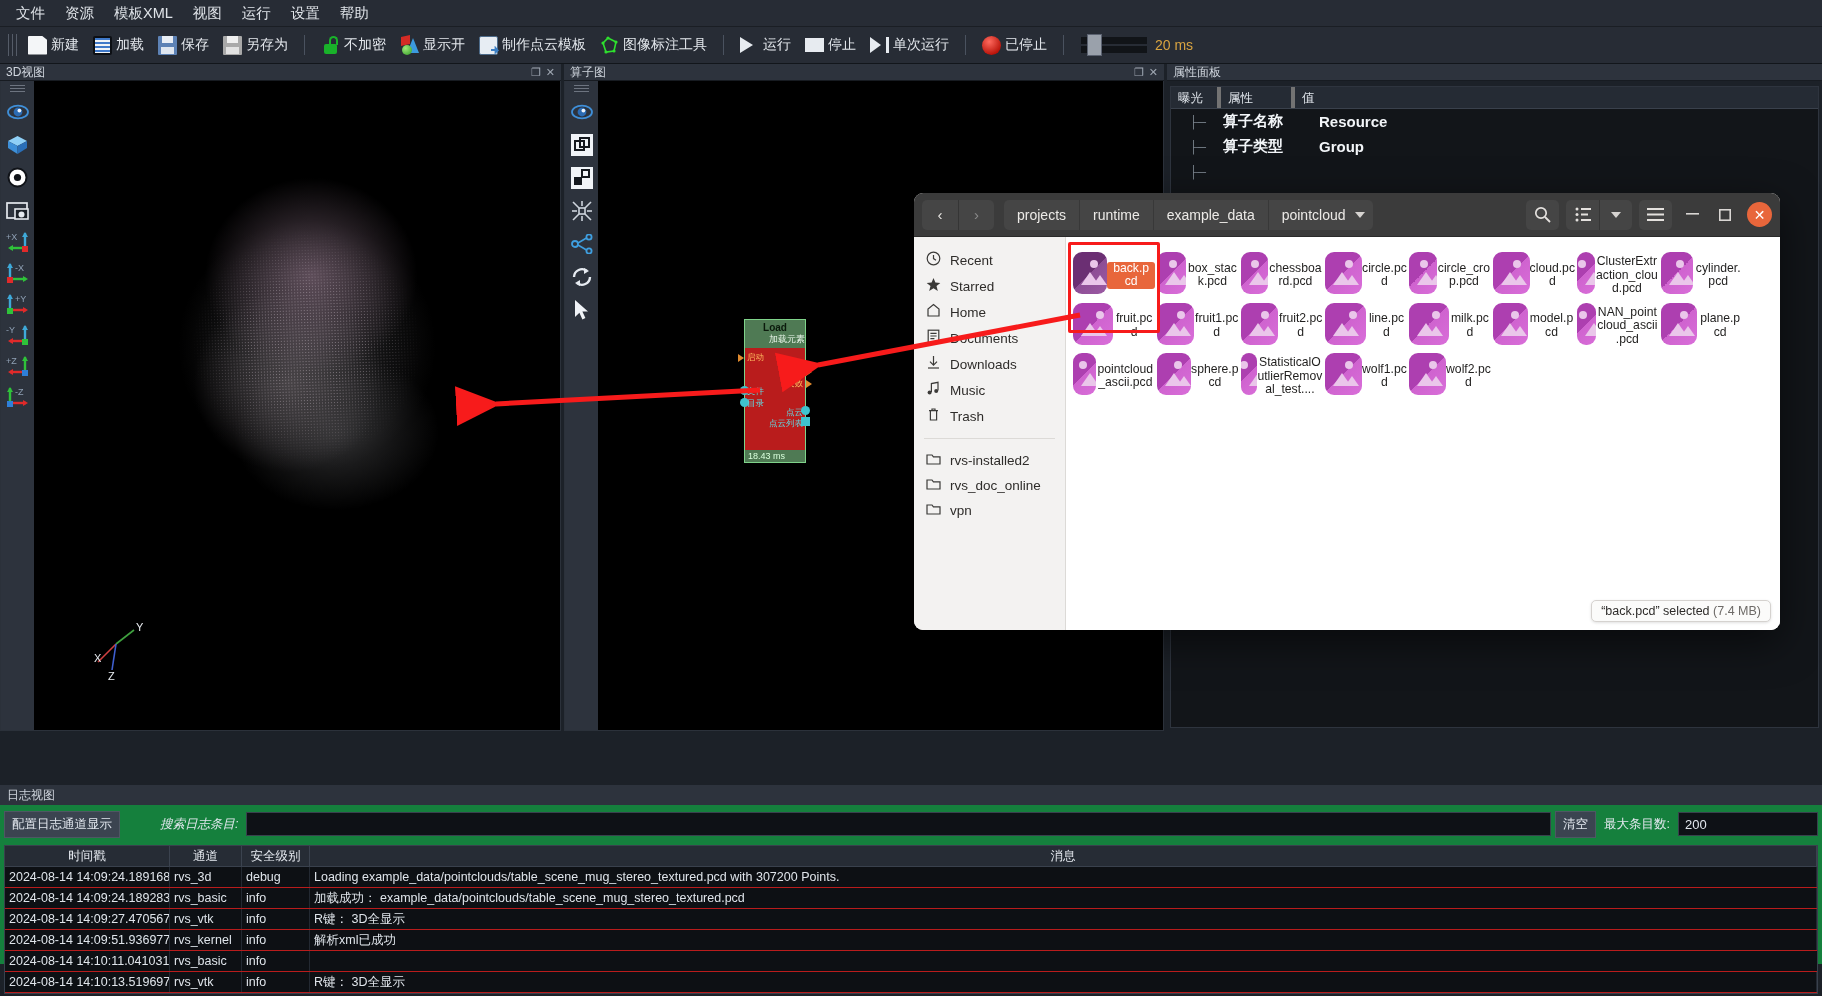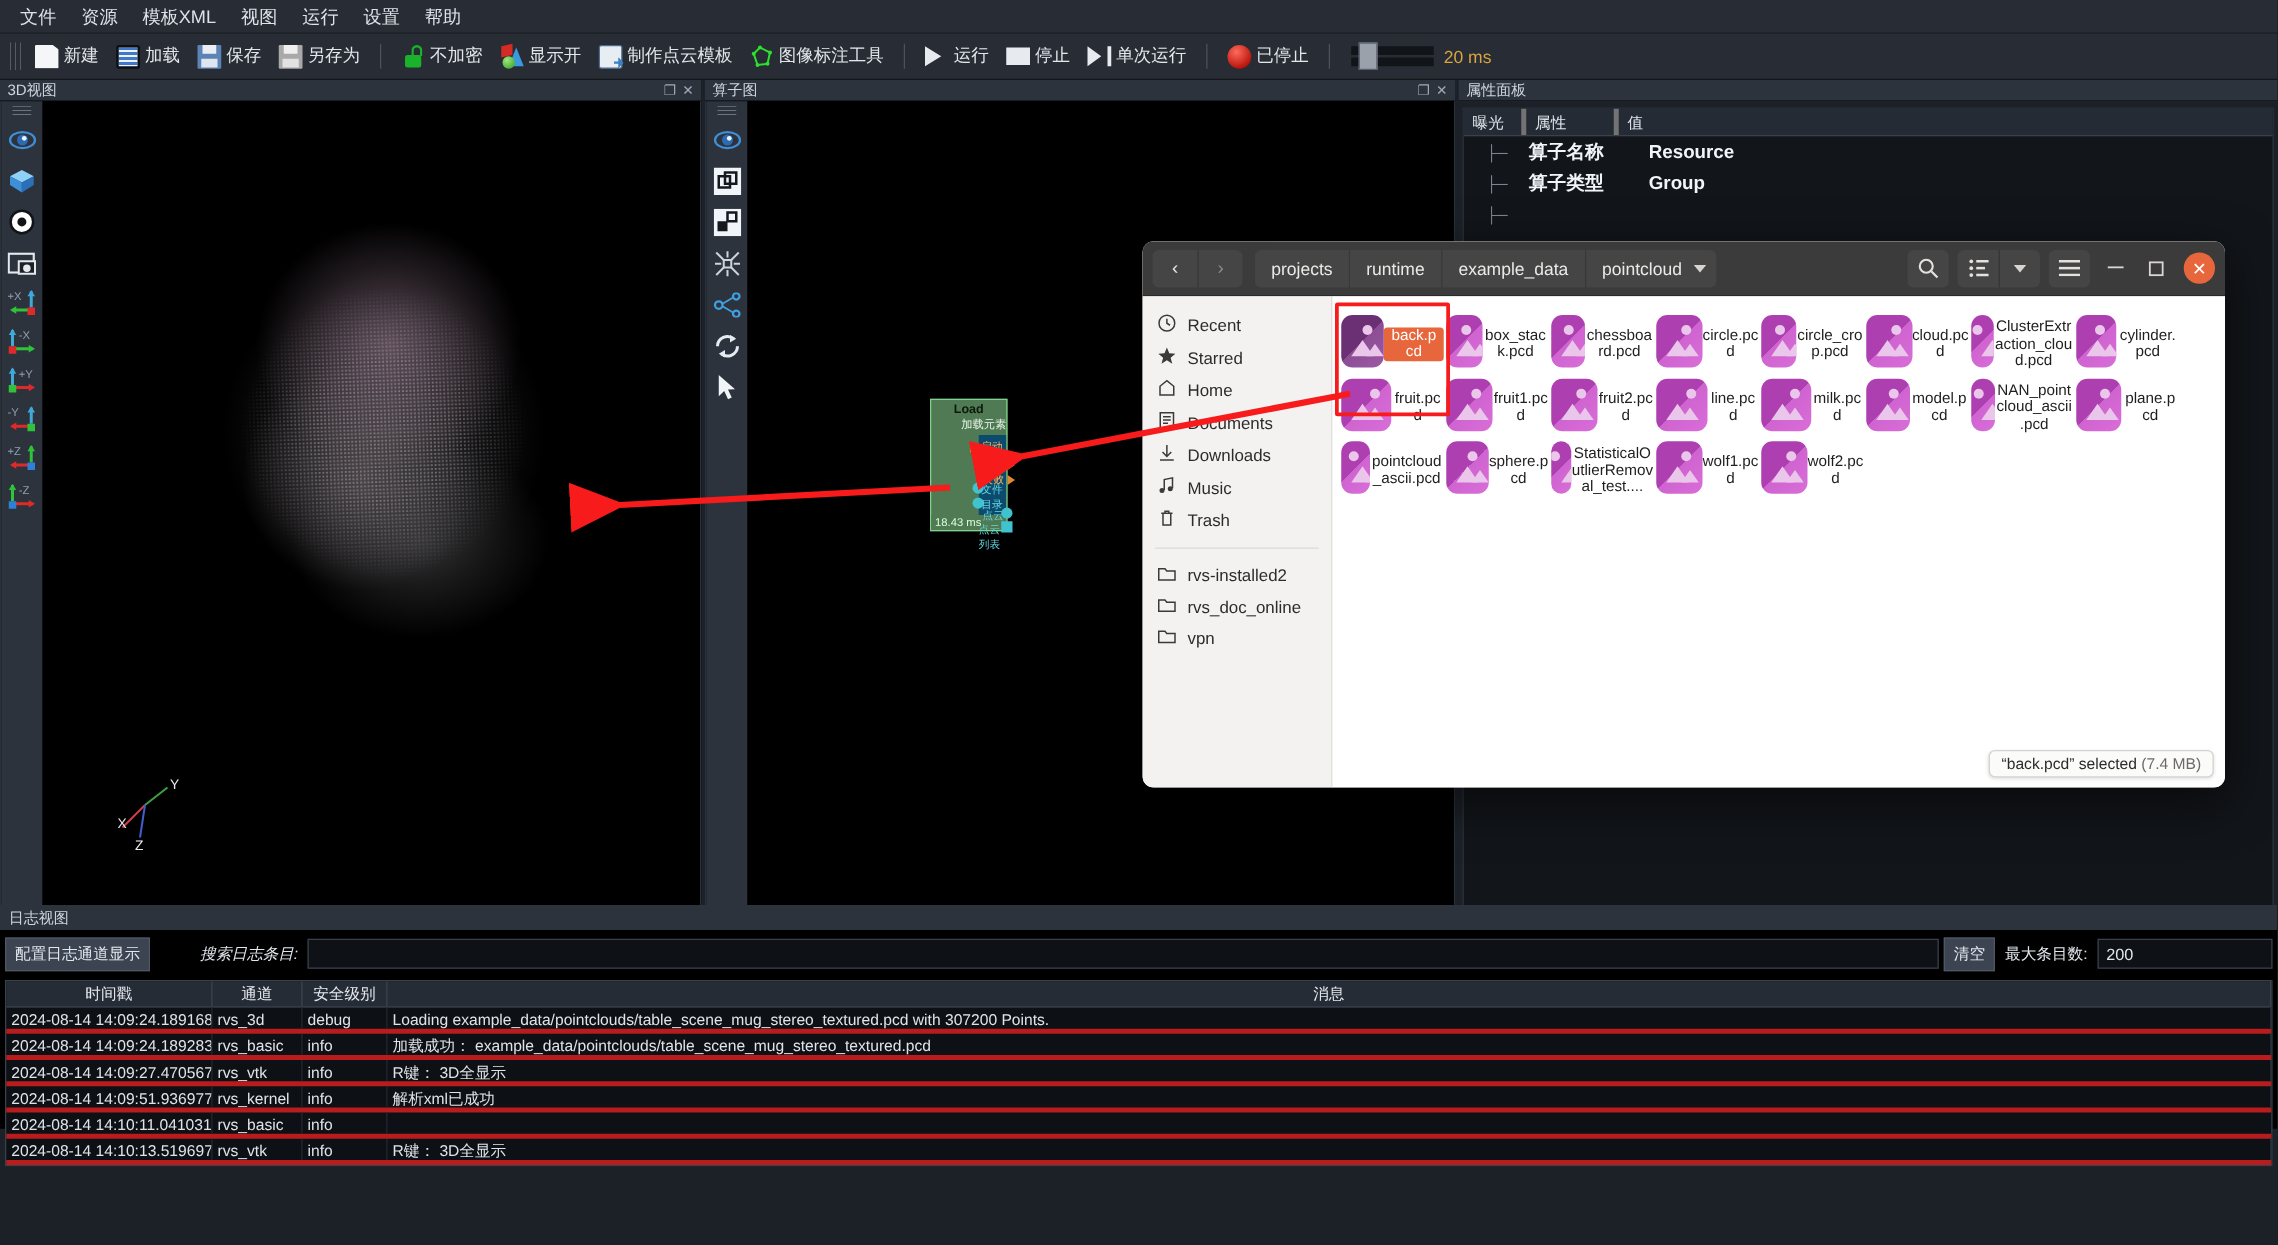--- a/index.html
+++ b/index.html
@@ -121,21 +121,21 @@
   #graph-panel { position: absolute; left: 564px; top: 64px; width: 600px; height: 667px; background: #0a0c10;}
   #graph-body { position: absolute; left:0; top:17px; width:600px; height:650px; background:#000;
      border:1px solid #2b313a; border-top:none;}
   #graph-canvas { position:absolute; left:33px; top:0; right:0; bottom:0; background:#000; overflow:hidden;}
 
   
   .node { position: absolute; left: 146px; top: 238px; width: 62px;
      background: #4f7a54; border: 1px solid #7fd38a; font-size: 9px; }
   .node .nhead { text-align:center; color:#0b1a0c; font-weight:bold; font-size:10px; padding-top:2px;}
   .node .nsub { text-align:right; color:#eaf6ea; font-size:9px; padding-bottom:2px;}
-  .node .nbody { background:#0c4a6e; position:relative; height:64px;margin-left:38px;}
+  .node .nbody { background:#b91c1c; position:relative; height:102px;}
   .node .nfoot { background:#4f7a54; color:#d9ffdc; font-size:9px; padding:1px 3px;}
   .port-l { position:absolute; left:2px; color:#ffb95e; font-size:8.5px;}
   .port-r { position:absolute; right:2px; color:#ffb95e; font-size:8.5px;}
   .port-cl { position:absolute; left:2px; color:#63d8e0; font-size:8.5px;}
   .port-cr { position:absolute; right:2px; color:#63d8e0; font-size:8.5px;}
   .pin-tri { position:absolute; width:0;height:0;border-left:6px solid #e08a2e;
      border-top:4px solid transparent;border-bottom:4px solid transparent;}
   .pin-circ { position:absolute; width:9px;height:9px;border-radius:50%;background:#3fc3cf;}
   .pin-sq { position:absolute; width:9px;height:9px;background:#3fc3cf;}
 
@@ -144,32 +144,32 @@
   #prop-table { position: absolute; left: 3px; top: 22px; right: 3px; bottom: 3px; background: #121519;
      border: 1px solid #2e343e;}
   .pt-head { display:flex; height: 22px; background:#252b34; border-bottom:1px solid #3a414c;}
   .pt-head div { color:#e1e6ec; font-size:12.5px; padding:3px 7px; border-right:4px solid #737373;}
   .pt-row { display:flex; height: 25px; align-items:center; padding-left: 18px; }
   .pt-row .tree { width: 34px; color:#7d8690; font-size:12px;}
   .pt-row .pk { color:#f2f5f8; font-size:15px; font-weight:bold; width:96px;}
   .pt-row .pv { color:#f2f5f8; font-size:15px; font-weight:bold;}
 
   
-  #log-panel { position: absolute; left: 0; top: 724px; width: 1822px; height: 179px; background: #000000;}
+  #log-panel { position: absolute; left: 0; top: 785px; width: 1822px; height: 179px; background: #15803d;}
   .log-title { height: 20px; background: #2d333d; color:#cfd5dd; font-size:12px; display:flex; align-items:center; padding:0 7px;}
   .log-ctrl { height: 38px; display:flex; align-items:center; gap: 0; padding: 0 4px;}
   .lbtn { background:#3b4450; color:#e2e7ee; font-size:12.5px; padding:4px 7px; border:1px solid #4e5763; cursor:default;}
   .llabel { color:#e2e7ee; font-size:12.5px; margin: 0 8px; }
   .linput { background:#0e1116; border:1px solid #39414d; height:24px; flex:1; color:#e2e7ee; font-size:12.5px; padding:0 5px;}
   .lnum { background:#0e1116; border:1px solid #39414d; height:24px; width:140px; color:#e2e7ee; font-size:13px; padding:0 6px;
      display:flex; align-items:center;}
   .log-table { margin: 2px 4px 0 4px; border:1px solid #39414d; background:#0d1014;}
   .lt-head { display:flex; background:#262c35; height:21px; border-bottom:1px solid #39414d;}
   .lt-head div { color:#e6eaf0; font-size:12.5px; text-align:center; line-height:21px; border-right:1px solid #3b434f;}
-  .lt-row { display:flex; height:21px; border-bottom:4px solid #b91c1c;}
+  .lt-row { display:flex; height:21px; border-bottom:1px solid #b91c1c;}
   .lt-row div { color:#dfe4ea; font-size:12.5px; line-height:21px; border-right:1px solid #232932; padding:0 4px;
      white-space:nowrap; overflow:hidden;}
   .c-ts { width:165px; } .c-ch { width:72px; } .c-lv { width:68px; } .c-msg { flex:1; }
   .lt-head .c-msg { text-align:center; }
 
   
   #filedlg { position:absolute; left:914px; top:193px; width:866px; height:437px;
      background:#f6f5f4; border-radius:9px; box-shadow: 0 12px 40px rgba(0,0,0,0.55); overflow:hidden;}
   .fd-head { height:44px; background:#3b3b3b; display:flex; align-items:center; padding:0 8px; gap:6px;
      border-bottom:1px solid #2a2a2a;}

